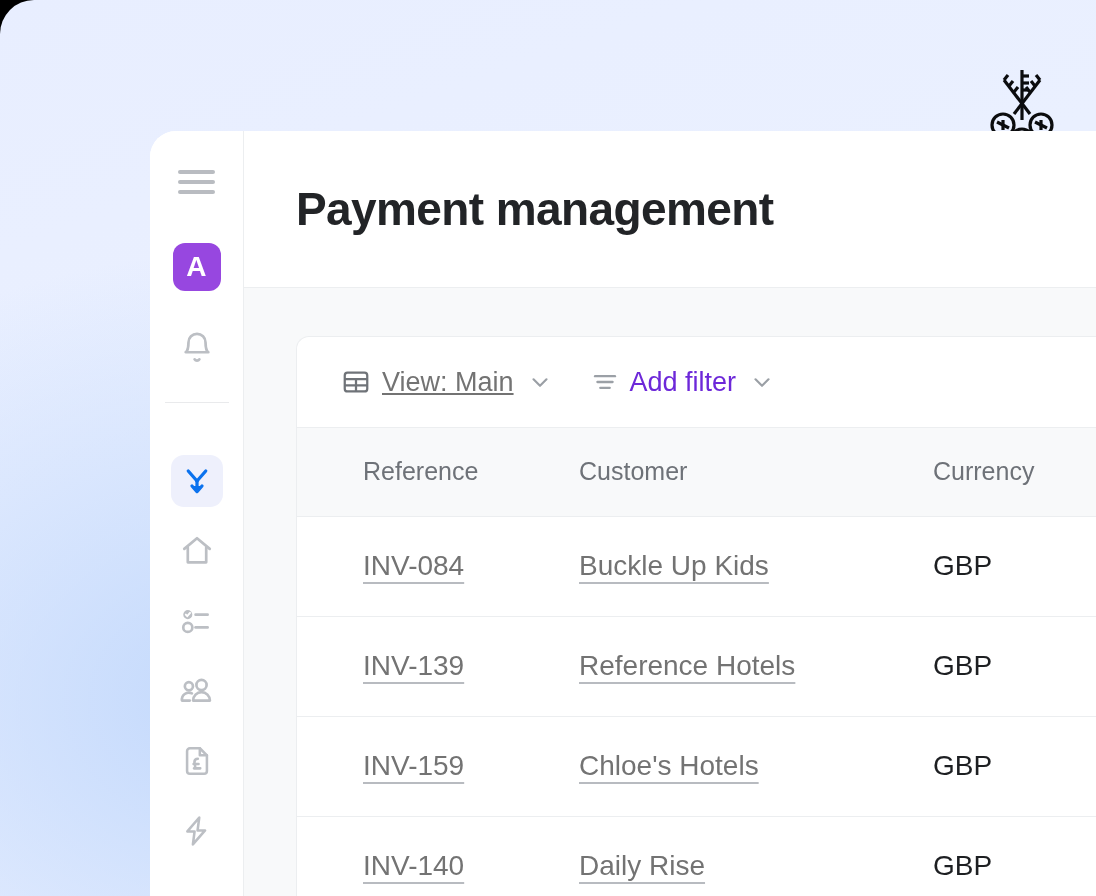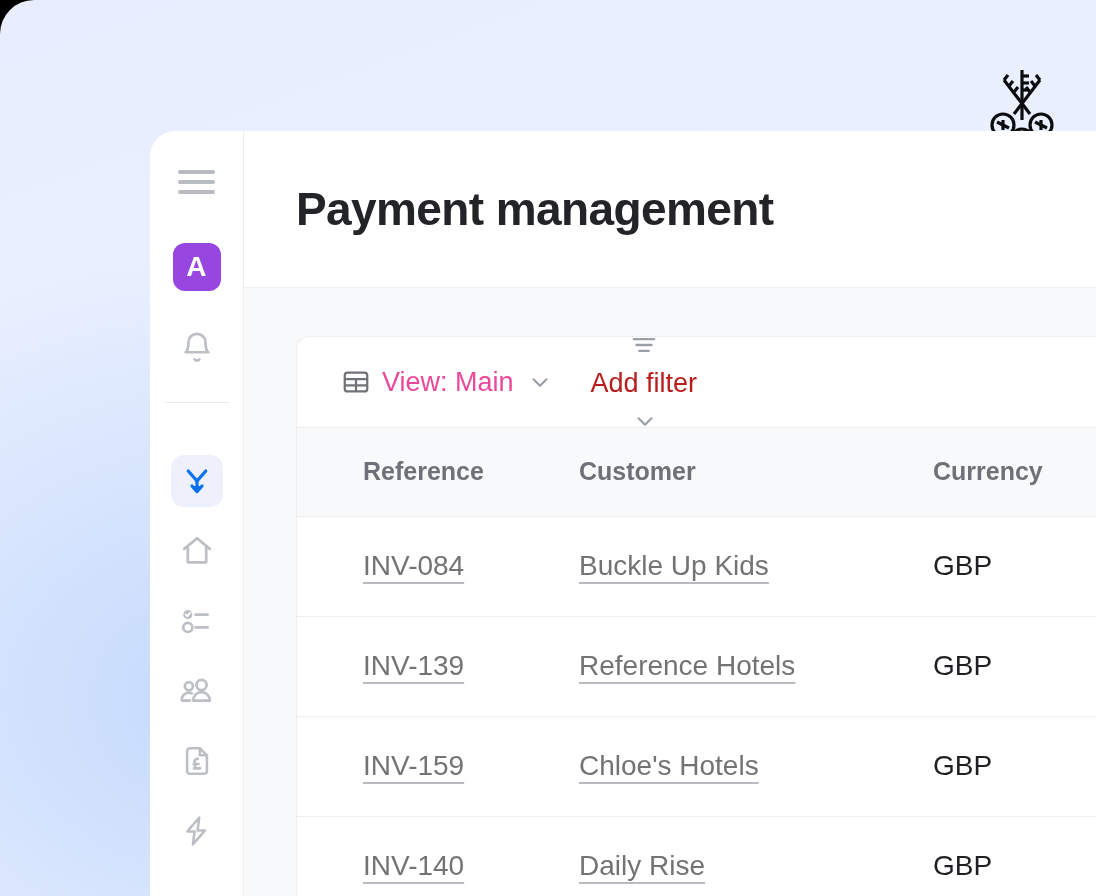--- a/index.html
+++ b/index.html
@@ -172,37 +172,37 @@
   }
 
   .toolbar-button {
     display: flex;
     align-items: center;
     gap: 11px;
     font-size: 27px;
     line-height: 1;
     white-space: nowrap;
   }
-  #view-button { color: #ec4899; }
-  #filter-button { color: #b91c1c; flex-direction: column; }
+  #view-button { color: #737373; text-decoration: underline; }
+  #filter-button { color: #6d28d9; }
 
   .toolbar-button .ti { display: flex; color: #6f7378; }
   #filter-button .ti { color: #9ba0a6; }
   .chev { display: flex; color: #9ba0a6; margin-left: 2px; }
 
   
   #payments-table {
     width: 100%;
     border-collapse: collapse;
     table-layout: fixed;
   }
   #payments-table thead tr { background: #f8f9fa; }
   #payments-table th {
     font-size: 25px;
-    font-weight: 700;
+    font-weight: 400;
     color: #6e7278;
     text-align: left;
     padding: 26px 0 26px 0;
     height: 88px;
     border-bottom: 1px solid #eceef0;
   }
   #payments-table td {
     font-size: 28px;
     color: #1d1f22;
     padding: 0;

